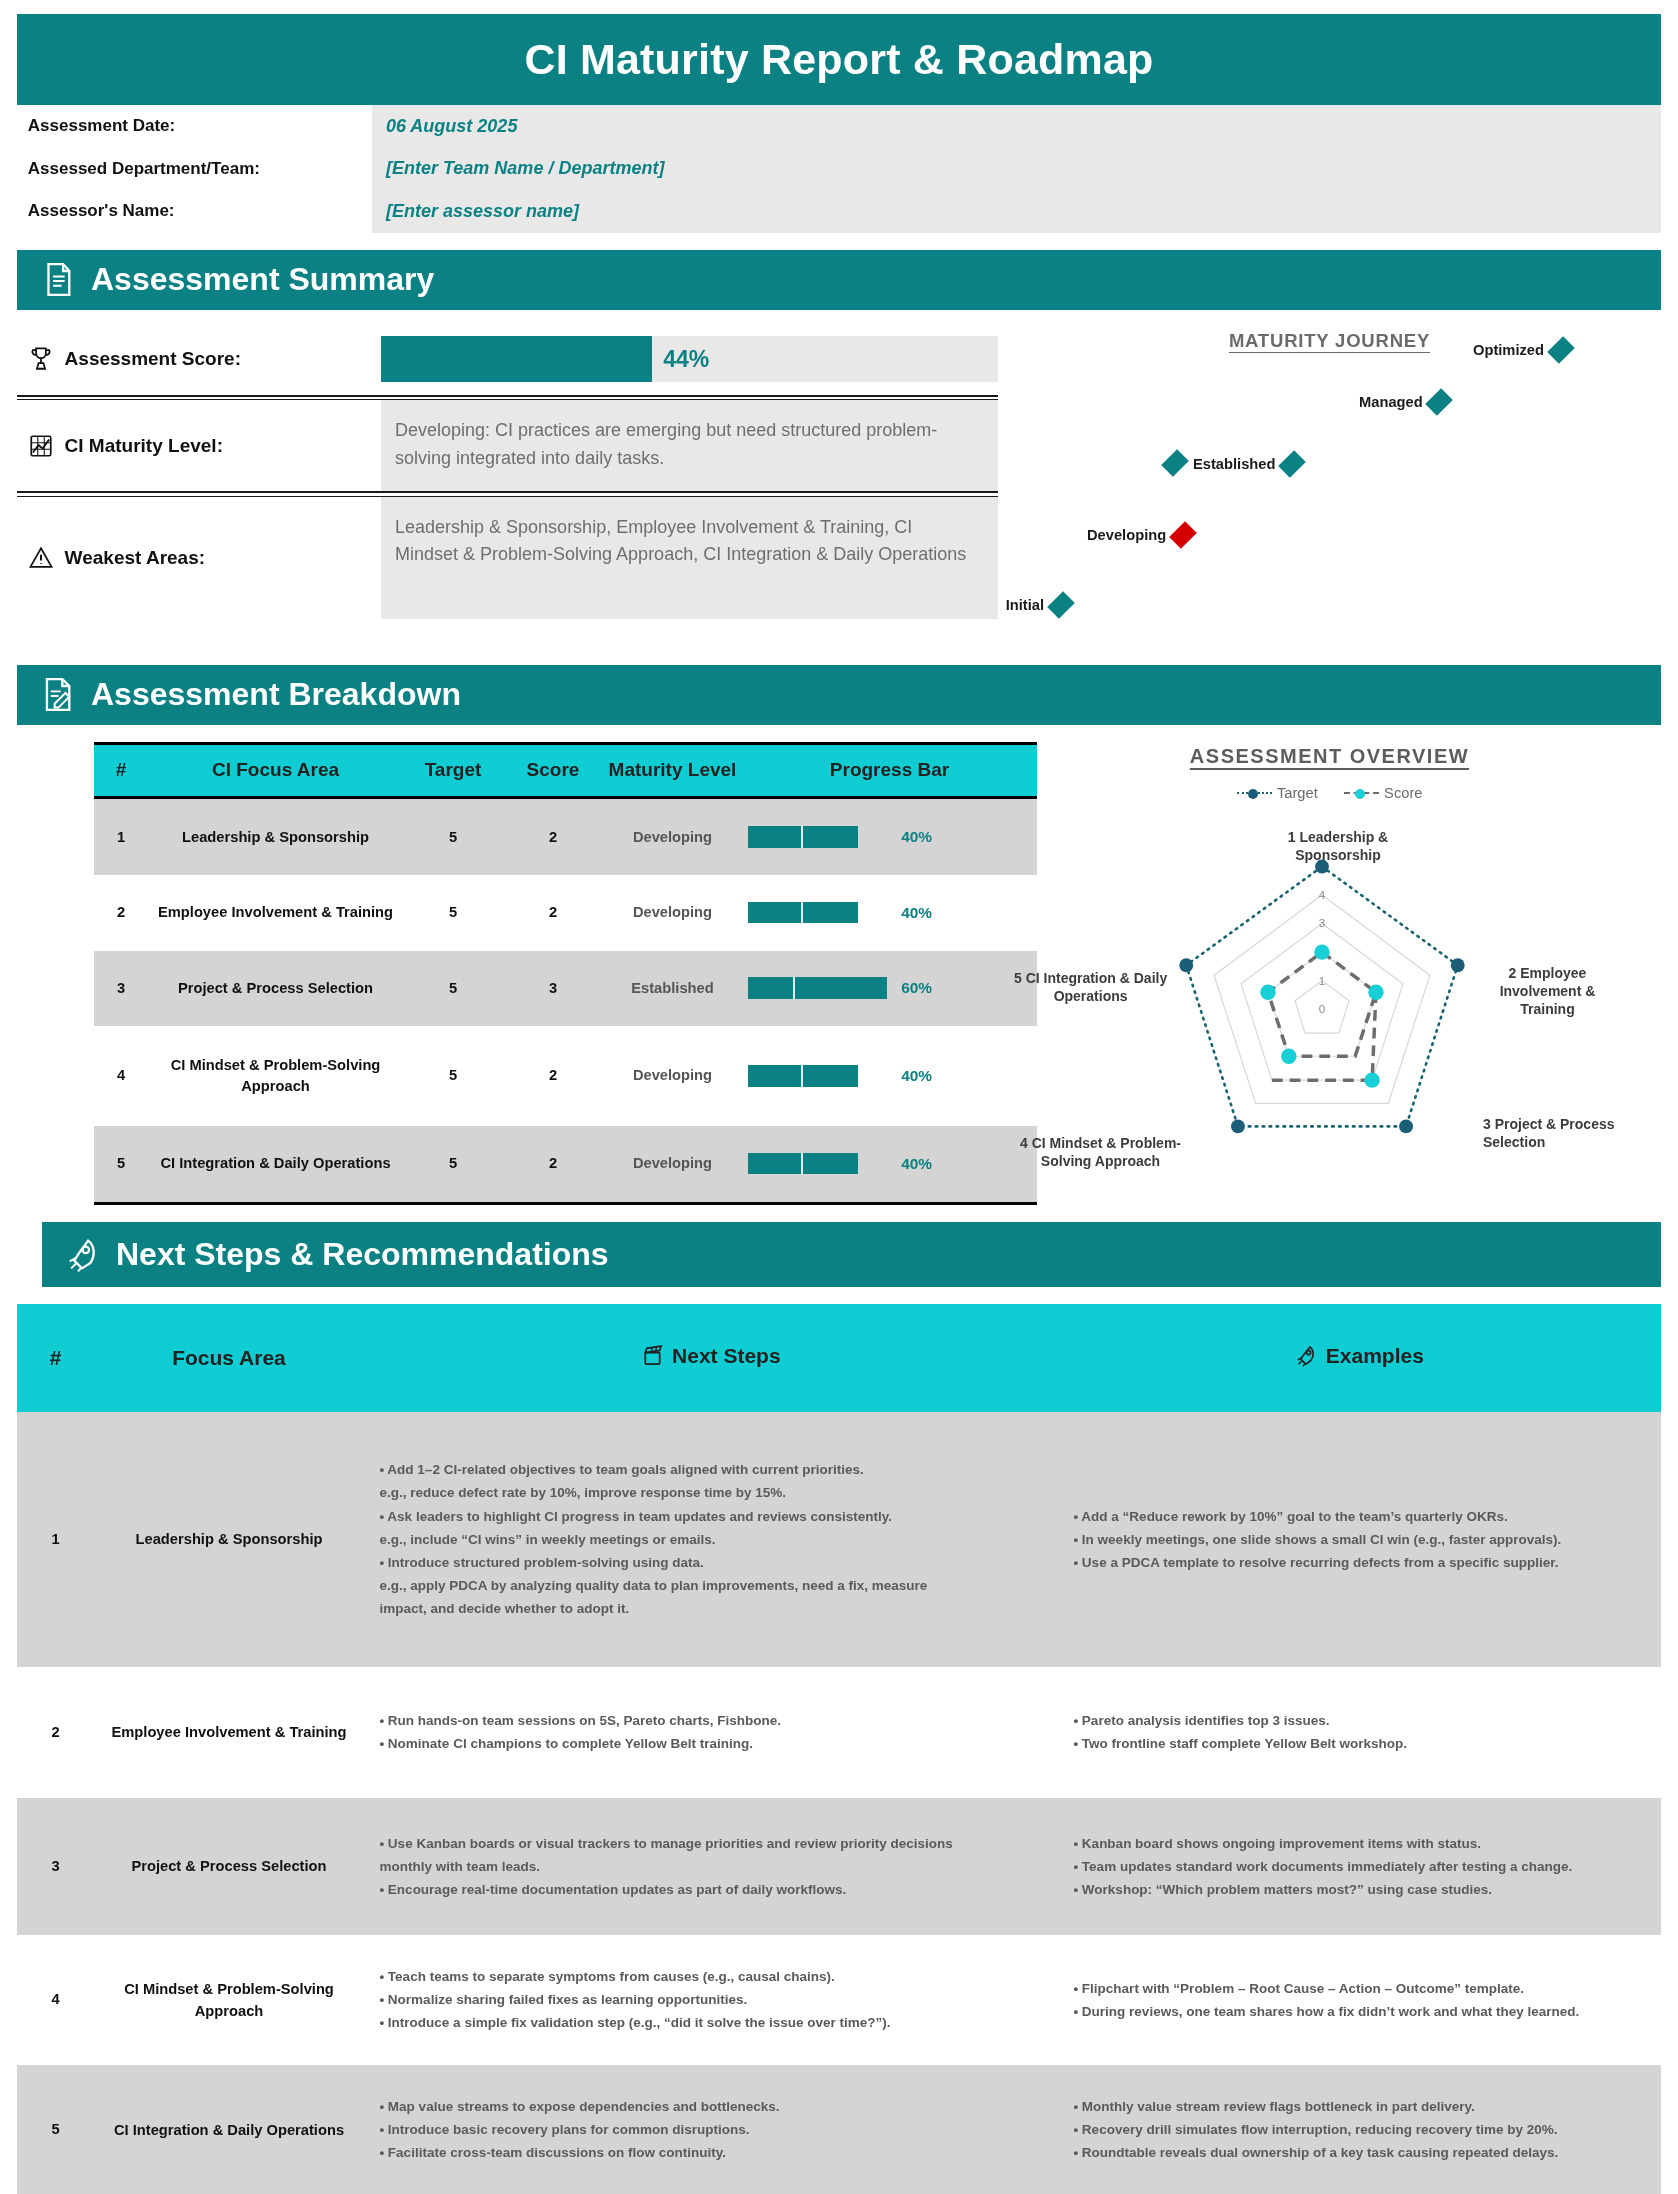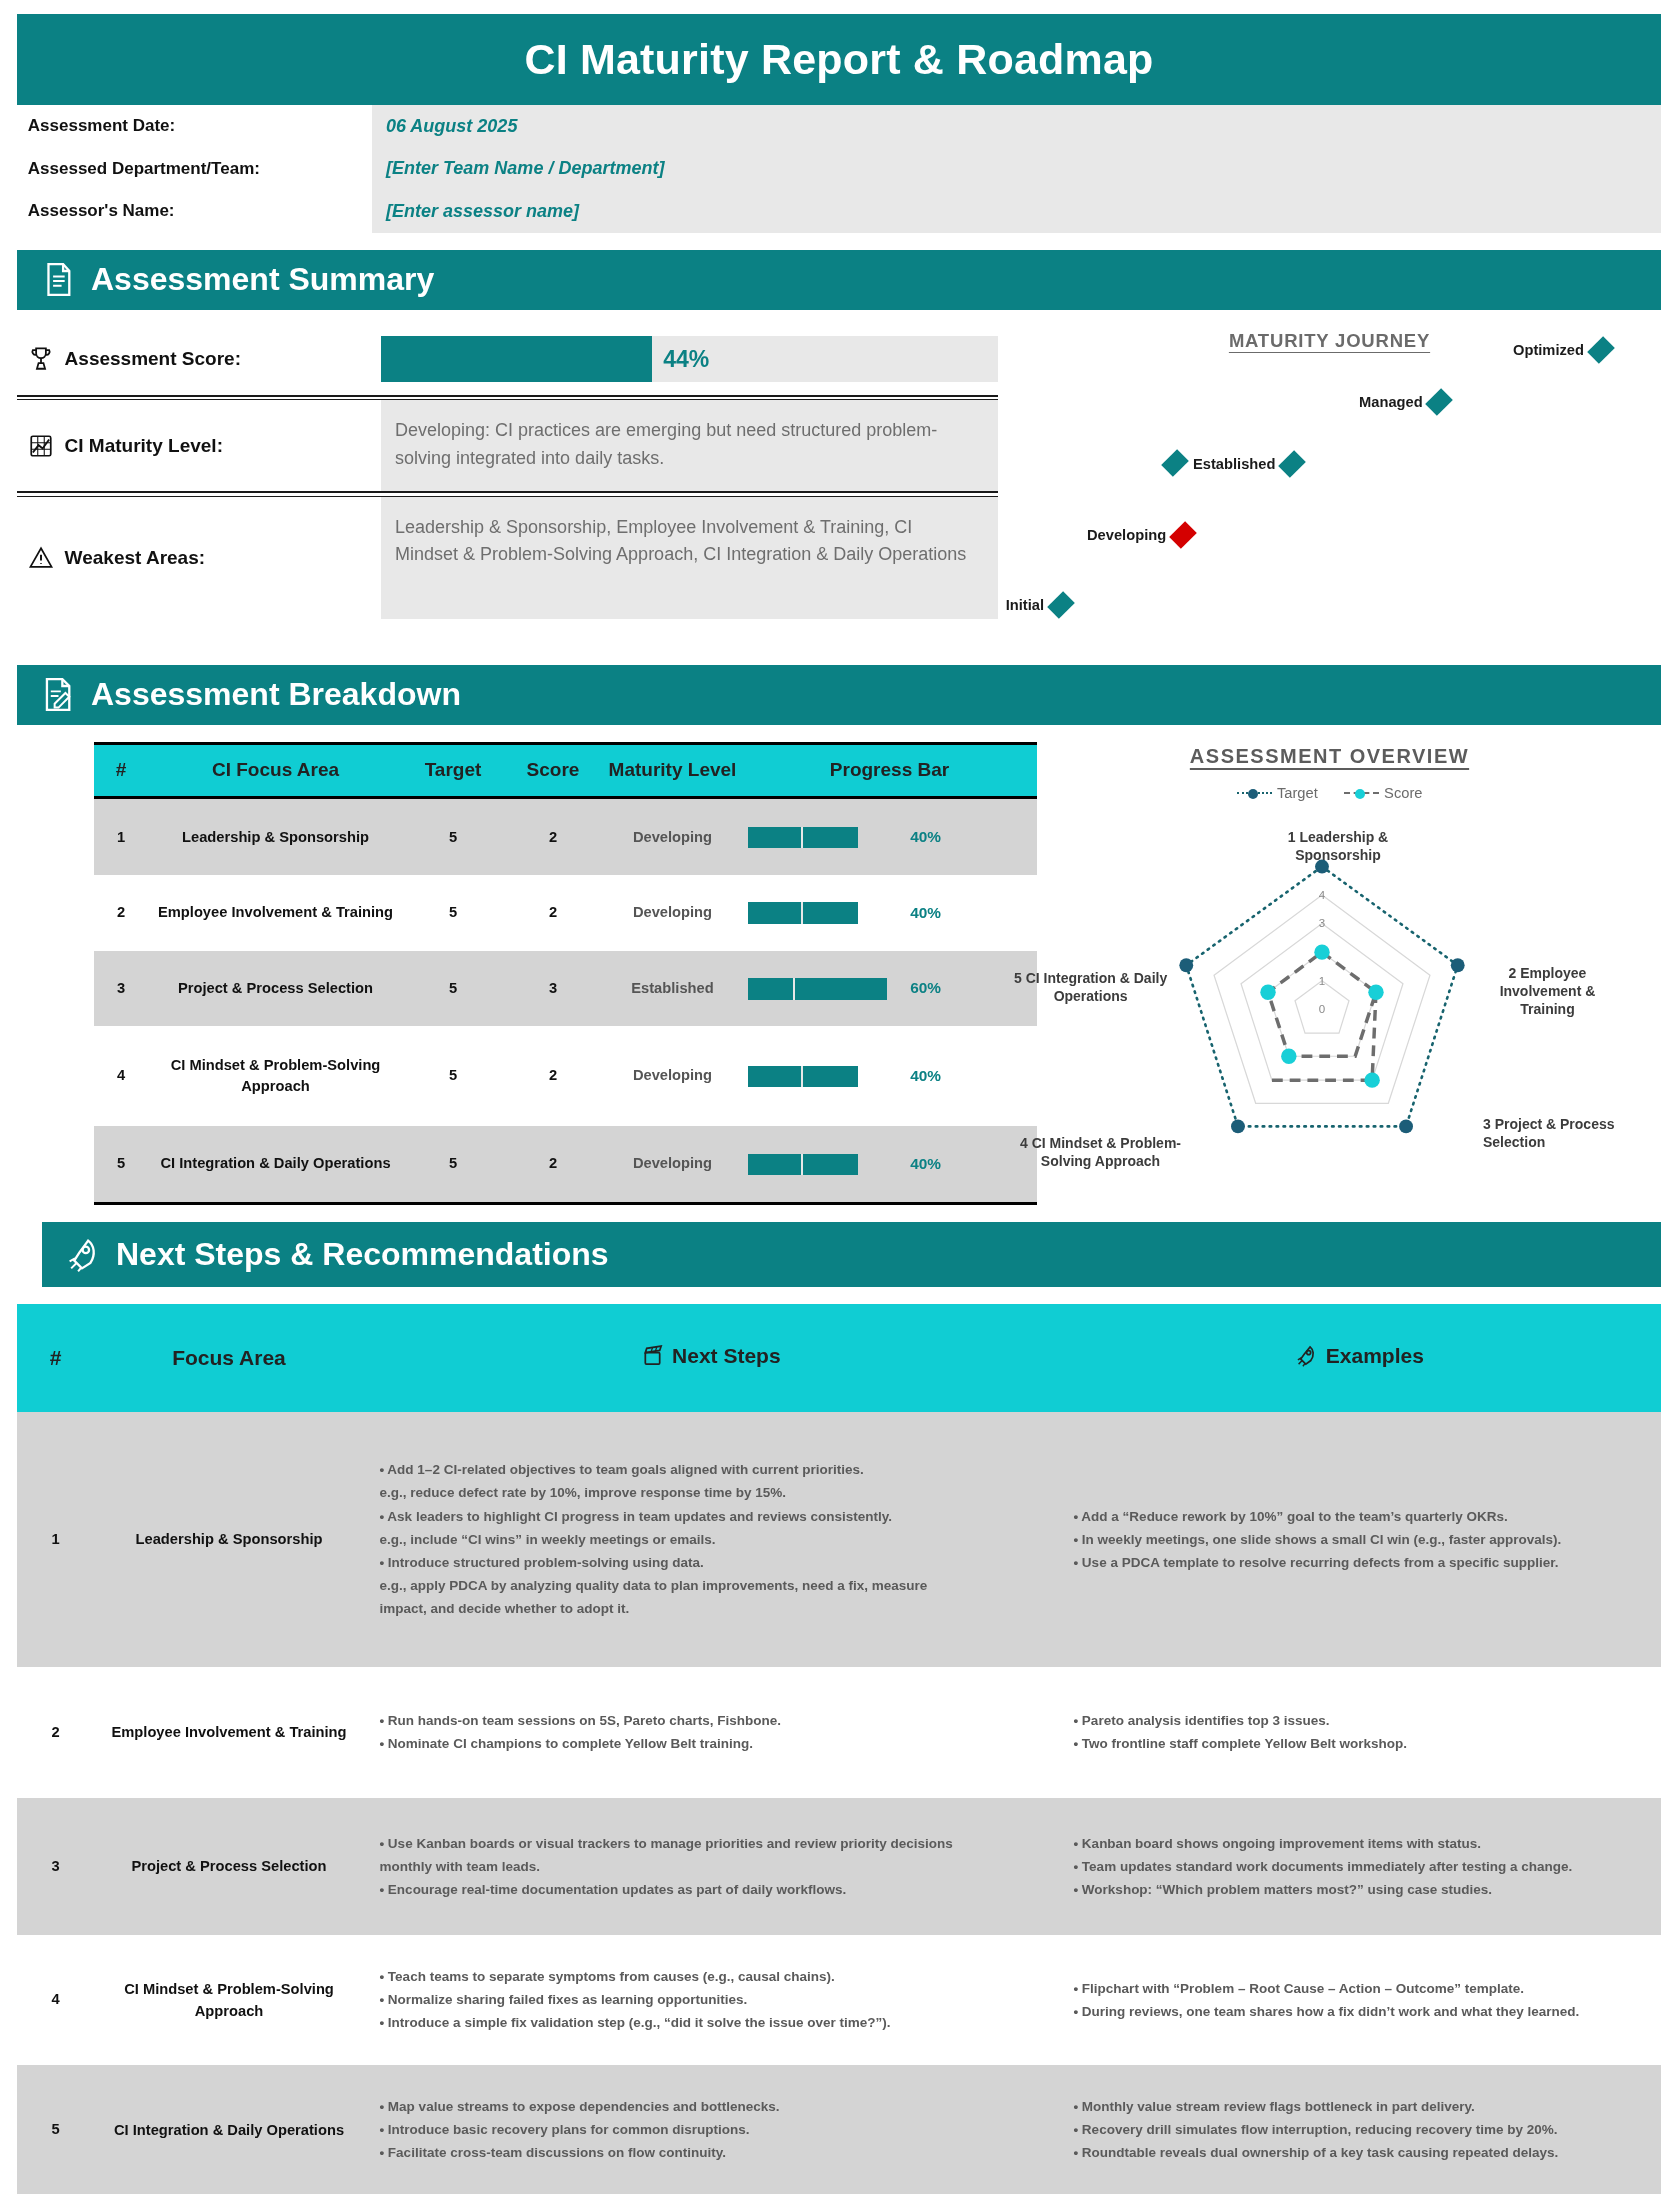--- a/index.html
+++ b/index.html
@@ -129,21 +129,21 @@
     border-top: 3.1px solid #000; border-bottom: 3.1px solid #000;
   }
   .bd-table tbody td {
     font-size: 14.7px; font-weight: bold; text-align: center;
     padding: 20px 4.6px; color: #111; line-height: 1.45;
   }
   .bd-table tbody tr.alt td { background: #d4d4d4; }
   .bd-table tbody tr:last-child td { border-bottom: 3.1px solid #000; }
   .bd-table td.ml { color: #555; font-size: 14.7px; }
   .pbar-cell { text-align: left !important; padding-left: 6.2px !important; }
-  .pbar { display: flex; align-items: flex-end; gap: 23px; }
+  .pbar { display: flex; align-items: flex-start; gap: 14px; }
   .pbar-track { width: 139px; height: 21.6px; background: transparent; display:flex; }
   .pbar-fill { background: #0b8184; height: 21.6px; }
   .pbar-seg { width: 1.5px; background: #e8e8e8; height: 21.6px; }
   .pbar-val { color: #0b8184; font-size: 15.4px; font-weight: bold; }
   .bd-col-hash { width: 54px; }
   .bd-col-area { width: 255px; }
   .bd-col-t { width: 100px; }
   .bd-col-s { width: 100px; }
   .bd-col-m { width: 139px; }
 
@@ -284,21 +284,21 @@
       <div class="mj-node" style="left: 195px; top: 131px;">
         <span class="mj-label">Established</span>
         <span class="diamond"></span>
       </div>
 
       <div class="mj-node" style="left: 361px; top: 69px;">
         <span class="mj-label">Managed</span>
         <span class="diamond"></span>
       </div>
 
-      <div class="mj-node" style="left: 515px; top: 17px;">
+      <div class="mj-node" style="left: 475px; top: 17px;">
         <span class="mj-label">Optimized</span>
         <span class="diamond"></span>
       </div>
     </div>
   </div>
 
   <div class="section-bar">
     <span class="sec-icon">
       <svg viewBox="0 0 48 48" fill="none" stroke="#fff" stroke-width="3">
         <path d="M9 4 H29 L38 13 V44 H9 Z"></path>

